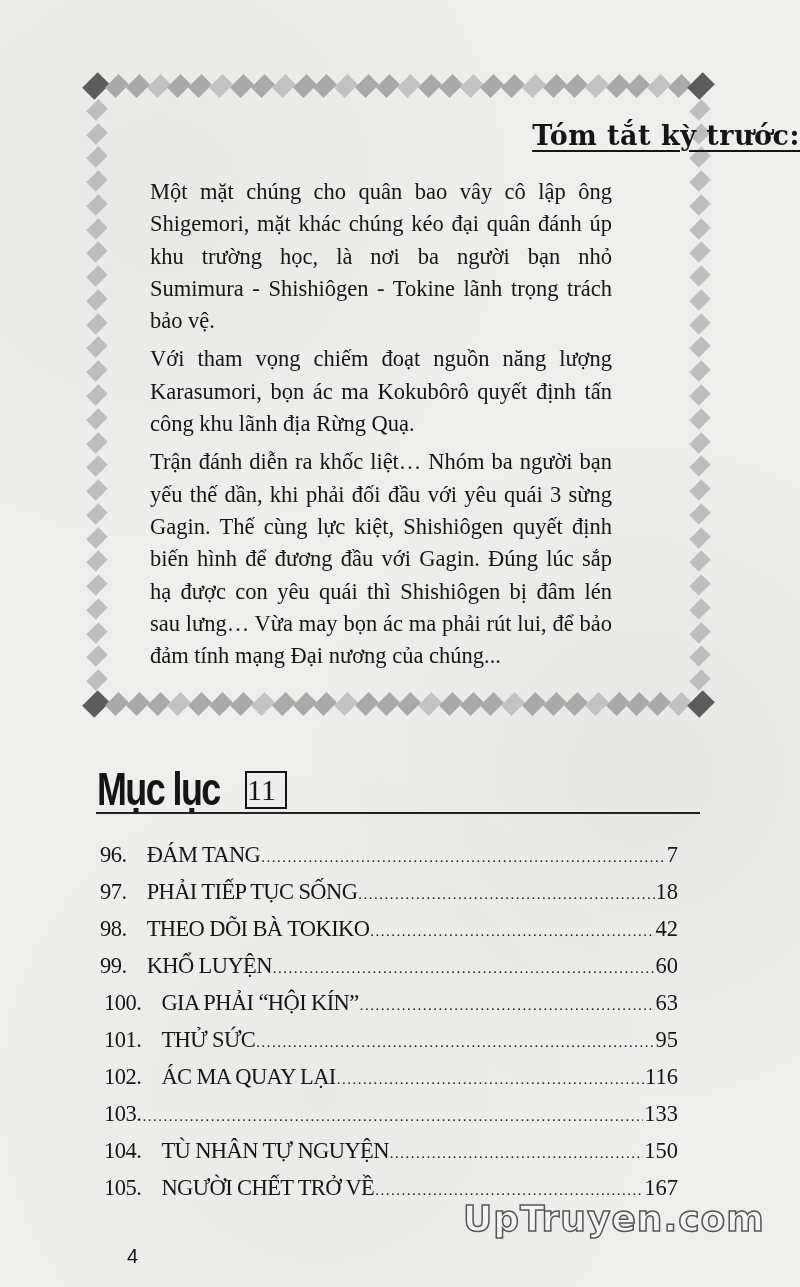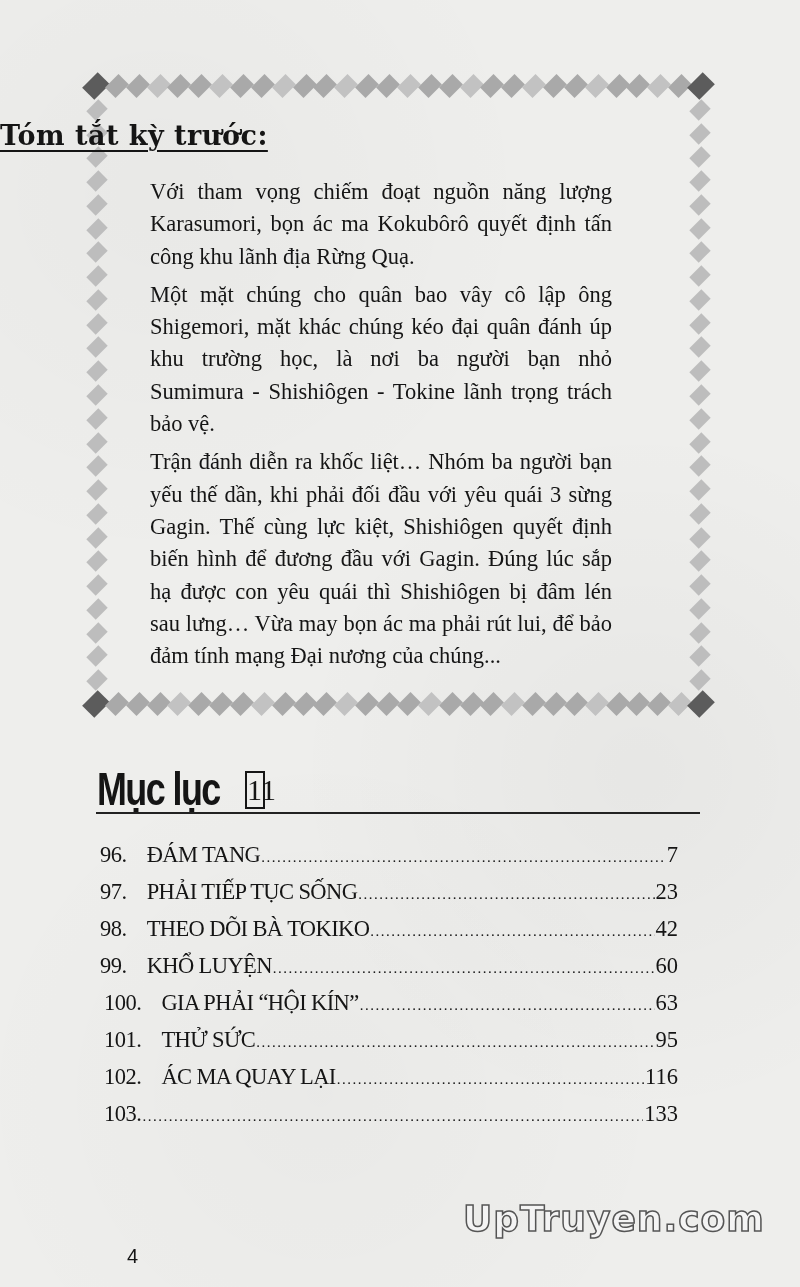--- a/index.html
+++ b/index.html
@@ -21,21 +21,21 @@
   .diamond {
     position: absolute; width: 19px; height: 19px;
     transform: translate(-50%, -50%) rotate(45deg) scale(0.78, 1.0);
     background: #a9a9a9;
   }
   .diamond.dark { background: #5c5c5c; width: 22px; height: 22px; }
   .diamond.light { background: #c2c2c2; }
   .diamond.side { background: #bdbdbd; width: 17px; height: 17px; }
 
   .summary-title {
-    position: absolute; left: 0; width: 800px; top: 120px; text-align: left;
+    position: absolute; left: 0; width: 800px; top: 120px; text-align: right;
     font-family: "DejaVu Serif", serif; font-weight: bold; font-size: 27px;
     letter-spacing: 0.5px;
   }
   .summary-title span { text-decoration: underline; text-decoration-thickness: 2px; text-underline-offset: 5px; }
 
   .summary-body {
     position: absolute; left: 150px; top: 176px; width: 462px;
     font-size: 22.5px; line-height: 32.3px; text-align: justify;
   }
   .summary-body p { margin: 0 0 6px 0; }
@@ -44,24 +44,24 @@
     position: absolute; left: 97px; top: 762px; height: 50px;
     display: flex; align-items: flex-end;
   }
   .toc-heading .label {
     font-family: "Liberation Sans", "DejaVu Sans", sans-serif; font-weight: bold;
     font-size: 46px; line-height: 46px; letter-spacing: -2px;
     transform: scaleX(0.78); transform-origin: left bottom; display: inline-block;
     width: 140px; white-space: nowrap;
   }
   .toc-heading .volume {
-    margin-left: 8px; margin-bottom: 3px; width: 20px; height: 38px;
+    margin-left: 8px; margin-bottom: 3px; width: 42px; height: 38px;
     border: 2px solid #151515; box-sizing: border-box;
     font-family: "Liberation Serif", serif; font-size: 30px; line-height: 34px;
-    text-align: right;
+    text-align: left;
   }
   .toc-rule {
     position: absolute; left: 96px; top: 812px; width: 604px; height: 2px; background: #222;
   }
   .toc-list {
     position: absolute; left: 100px; top: 842px; width: 578px;
     list-style: none; margin: 0; padding: 0;
     font-size: 22.5px;
   }
   .toc-row {
@@ -202,43 +202,43 @@
     <div class="diamond side" style="left: 700px; top: 656.462px;"></div>
     <div class="diamond side" style="left: 97px; top: 680.231px;"></div>
     <div class="diamond side" style="left: 700px; top: 680.231px;"></div>
   </div>
 
 <div class="summary-title">
   <span>Tóm tắt kỳ trước:</span>
 </div>
 
 <div class="summary-body">
+  <p>Một mặt chúng cho quân bao vây cô lập ông Shigemori, mặt khác chúng kéo đại quân đánh úp khu trường học, là nơi ba người bạn nhỏ Sumimura - Shishiôgen - Tokine lãnh trọng trách bảo vệ.</p>
   <p>Với tham vọng chiếm đoạt nguồn năng lượng Karasumori, bọn ác ma Kokubôrô quyết định tấn công khu lãnh địa Rừng Quạ.</p>
-  <p>Một mặt chúng cho quân bao vây cô lập ông Shigemori, mặt khác chúng kéo đại quân đánh úp khu trường học, là nơi ba người bạn nhỏ Sumimura - Shishiôgen - Tokine lãnh trọng trách bảo vệ.</p>
   <p>Trận đánh diễn ra khốc liệt… Nhóm ba người bạn yếu thế dần, khi phải đối đầu với yêu quái 3 sừng Gagin. Thế cùng lực kiệt, Shishiôgen quyết định biến hình để đương đầu với Gagin. Đúng lúc sắp hạ được con yêu quái thì Shishiôgen bị đâm lén sau lưng… Vừa may bọn ác ma phải rút lui, để bảo đảm tính mạng Đại nương của chúng...</p>
 </div>
 
 <div class="toc-heading">
   <span class="label">Mục lục</span>
   <span class="volume">11</span>
 </div>
 <div class="toc-rule"></div>
 
 <ul class="toc-list">
   <li class="toc-row">
     <span class="num">96.</span>
       <span class="title">ĐÁM TANG</span>
       <span class="dots"></span>
       <span class="page">7</span>
   </li>
   <li class="toc-row">
     <span class="num">97.</span>
       <span class="title">PHẢI TIẾP TỤC SỐNG</span>
       <span class="dots"></span>
-      <span class="page">23</span>
+      <span class="page">18</span>
   </li>
   <li class="toc-row">
     <span class="num">98.</span>
       <span class="title">THEO DÕI BÀ TOKIKO</span>
       <span class="dots"></span>
       <span class="page">42</span>
   </li>
   <li class="toc-row">
     <span class="num">99.</span>
       <span class="title">KHỔ LUYỆN</span>
@@ -261,16 +261,28 @@
     <span class="num">102.</span>
       <span class="title">ÁC MA QUAY LẠI</span>
       <span class="dots"></span>
       <span class="page">116</span>
   </li>
   <li class="toc-row indent">
     <span class="num">103.</span>
       <span class="dots"></span>
       <span class="page">133</span>
   </li>
+  <li class="toc-row indent">
+    <span class="num">104.</span>
+      <span class="title">TÙ NHÂN TỰ NGUYỆN</span>
+      <span class="dots"></span>
+      <span class="page">150</span>
+  </li>
+  <li class="toc-row indent">
+    <span class="num">105.</span>
+      <span class="title">NGƯỜI CHẾT TRỞ VỀ</span>
+      <span class="dots"></span>
+      <span class="page">167</span>
+  </li>
 </ul>
 
 <div class="watermark">UpTruyen.com</div>
 <div class="page-number">4</div>
 
 </body></html>

